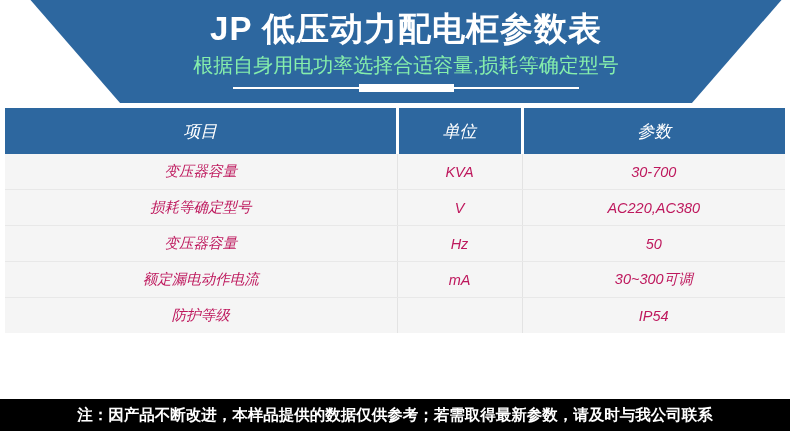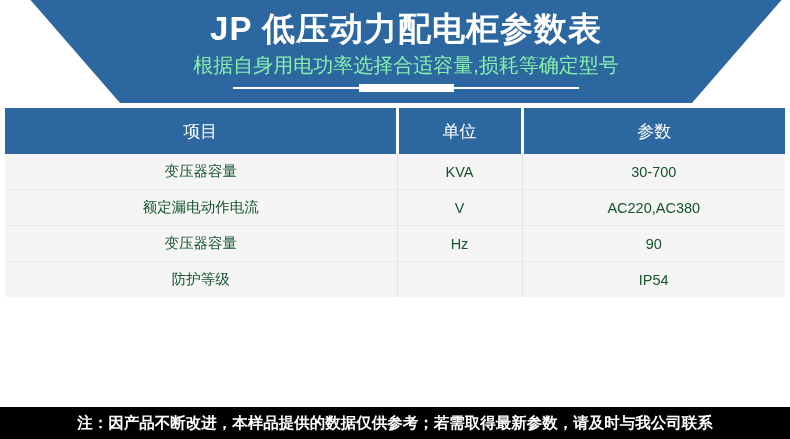--- a/index.html
+++ b/index.html
@@ -126,20 +126,21 @@
   .table-wrap {
     position: absolute;
     left: 5px;
     top: 108px;
     width: 780px;
   }
   table.spec {
     border-collapse: collapse;
     width: 780px;
     table-layout: fixed;
+    font-style: italic;
   }
   table.spec col.c-item  { width: 392px; }
   table.spec col.c-unit  { width: 125px; }
   table.spec col.c-param { width: 263px; }
 
   table.spec thead th {
     background: #2d679f;
     color: #ffffff;
     font-size: 17px;
     font-weight: normal;
@@ -150,41 +151,41 @@
     border-top: 0;
     border-bottom: 0;
     padding: 0;
   }
   table.spec thead th:last-child {
     border-right: 0;
   }
 
   table.spec tbody td {
     background: #f5f5f5;
-    color: #14532d;
+    color: #be185d;
     font-size: 14.5px;
     height: 35px;
     text-align: center;
     border-right: 1px solid #e3e3e3;
     border-bottom: 1px solid #e8e8e8;
     padding: 0;
     vertical-align: middle;
   }
   table.spec tbody td:last-child {
     border-right: 0;
   }
   table.spec tbody tr:last-child td {
     border-bottom: 0;
   }
 
   
   .footer {
     position: absolute;
     left: 0;
-    bottom: 0;
+    bottom: 8px;
     width: 790px;
     height: 32px;
     background: #000000;
     display: flex;
     align-items: center;
     justify-content: center;
   }
   .footer-note {
     color: #ffffff;
     font-size: 15.5px;
@@ -229,28 +230,33 @@
           <th>参数</th>
         </tr>
       </thead>
       <tbody>
         <tr>
           <td>变压器容量</td>
           <td>KVA</td>
           <td>30-700</td>
         </tr>
         <tr>
-          <td>额定漏电动作电流</td>
+          <td>损耗等确定型号</td>
           <td>V</td>
           <td>AC220,AC380</td>
         </tr>
         <tr>
           <td>变压器容量</td>
           <td>Hz</td>
-          <td>90</td>
+          <td>50</td>
+        </tr>
+        <tr>
+          <td>额定漏电动作电流</td>
+          <td>mA</td>
+          <td>30~300可调</td>
         </tr>
         <tr>
           <td>防护等级</td>
           <td></td>
           <td>IP54</td>
         </tr>
       </tbody>
     </table>
   </div>
 

